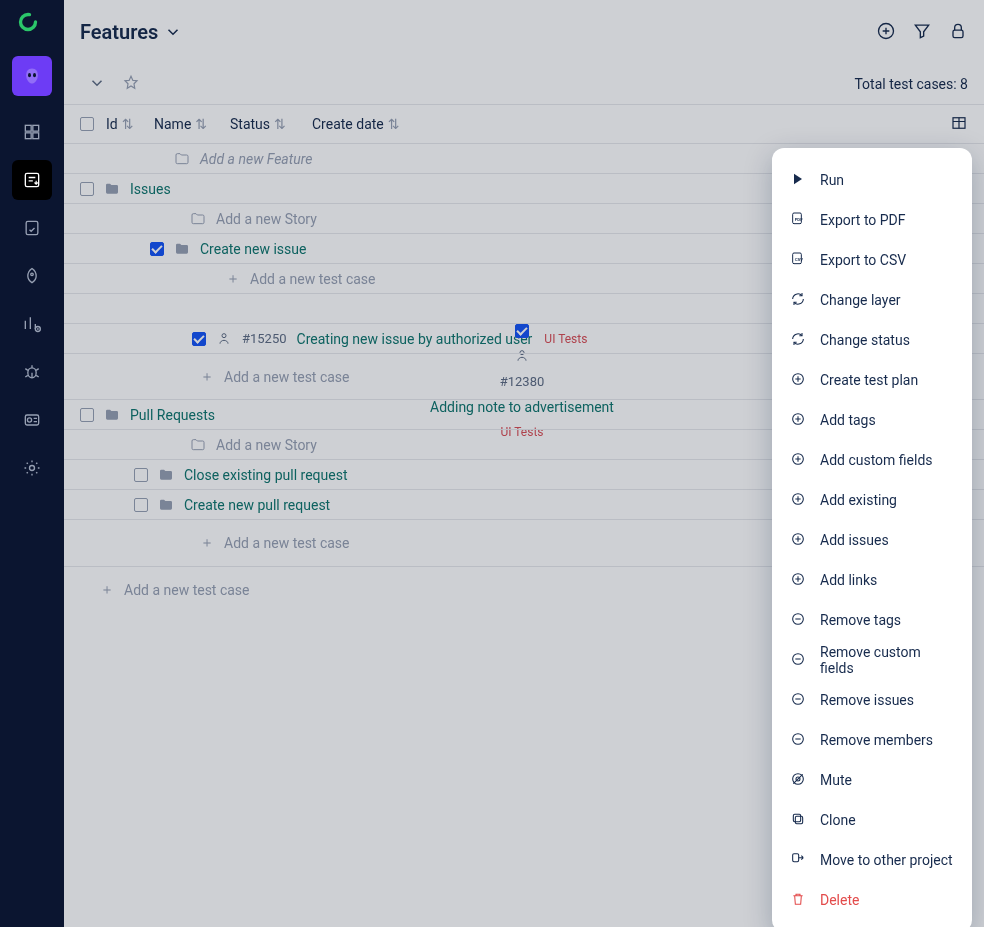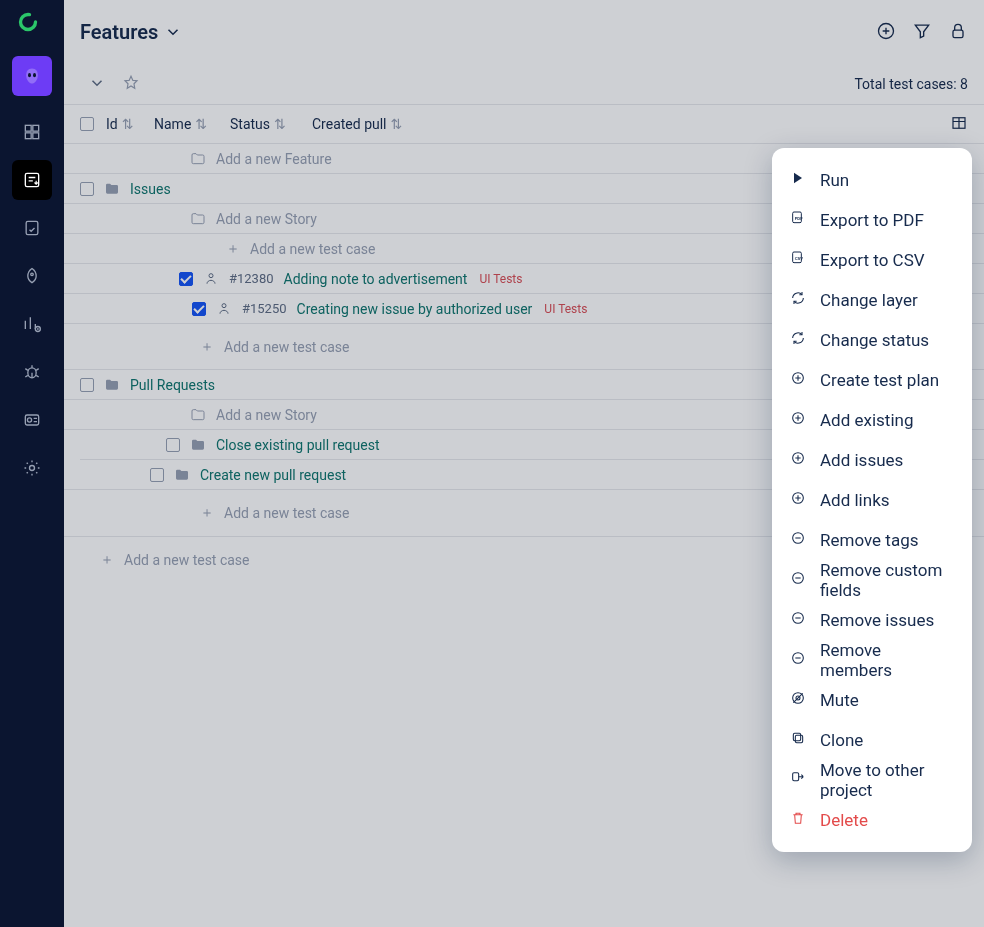--- a/index.html
+++ b/index.html
@@ -162,21 +162,21 @@
     border-radius: 12px;
     box-shadow: 0 8px 28px rgba(9,30,66,0.25);
     padding: 12px 0;
     z-index: 10;
   }
   .menu-item {
     display:flex; align-items:center;
     gap: 14px;
     height: 40px;
     padding: 0 18px;
-    font-size: 17px;
+    font-size: 14px;
     color:#172b4d;
     cursor: default;
   }
   .menu-item svg { width:16px; height:16px; color:#172b4d; flex-shrink:0; }
   .menu-item.danger { color:#e34b4b; }
   .menu-item.danger svg { color:#e34b4b; }
 </style>
 </head>
 <body>
 
@@ -303,33 +303,33 @@
     </div>
     <div class="col" style="width:64px;">
       <span>Name</span>
       <span class="sort">⇅</span>
     </div>
     <div class="col" style="width:70px;">
       <span>Status</span>
       <span class="sort">⇅</span>
     </div>
     <div class="col">
-      <span>Created pull</span>
+      <span>Create date</span>
       <span class="sort">⇅</span>
     </div>
     <span class="table-settings">
       <svg viewBox="0 0 24 24" width="18" height="18" class="icon-stroke">
           <rect x="4" y="5" width="16" height="14"></rect>
           <path d="M4 10h16M12 5v14"></path>
         </svg>
     </span>
   </div>
 
   <div id="tree" class="tree">
-      <div class="row muted" style="padding-left: 16px;">
+      <div class="row muted" style=" font-style: italic;">
         <span class="indent" style="width:20px"></span>
         <span class="indent tree-line" style="width:30px"></span>
         <span class="indent" style="width:30px"></span>
         <span class="folder-icon"><svg class="" viewBox="0 0 24 24">
             <use href="#i-folder-outline"></use>
           </svg></span>
         <span>Add a new Feature</span>
       </div>
       <div class="row hdr" style="padding-left: 16px;">
         <input type="checkbox" class="cb" style="">
@@ -340,29 +340,38 @@
       </div>
       <div class="row muted" style="padding-left: 16px;">
         <span class="indent" style="width:20px"></span>
         <span class="indent tree-line" style="width:30px"></span>
         <span class="indent" style="width:30px"></span>
         <span class="folder-icon"><svg class="" viewBox="0 0 24 24">
             <use href="#i-folder-outline"></use>
           </svg></span>
         <span>Add a new Story</span>
       </div>
+      <div class="row hdr" style="padding-left: 16px;">
+        <span class="indent" style="width:20px"></span>
+        <span class="indent tree-line" style="width:30px"></span>
+        <input type="checkbox" class="cb" checked="" style="">
+        <span class="folder-icon"><svg class="" viewBox="0 0 24 24">
+            <use href="#i-folder"></use>
+          </svg></span>
+        <span class="title">Create new issue</span>
+      </div>
       <div class="row muted" style="padding-left: 16px;">
         <span class="indent" style="width:20px"></span>
         <span class="indent tree-line" style="width:30px"></span>
         <span class="indent tree-line" style="width:32px"></span>
         <span class="indent" style="width:24px"></span>
         <span class="plus">＋</span>
         <span>Add a new test case</span>
       </div>
-      <div class="row" style="padding-left: 3px;">
+      <div class="row" style="padding-left: 12px; flex-direction: column;">
         <span class="indent" style="width:20px"></span>
         <span class="indent tree-line" style="width:30px"></span>
         <span class="indent tree-line" style="width:32px"></span>
         <input type="checkbox" class="cb" checked="" style="">
         <span class="inline-icon"><svg class="" viewBox="0 0 24 24">
             <use href="#i-manual"></use>
           </svg></span>
         <span class="case-id">#12380</span>
         <span class="title">Adding note to advertisement</span>
         <span class="tag ui">UI Tests</span>
@@ -395,30 +404,30 @@
       </div>
       <div class="row muted" style="padding-left: 16px;">
         <span class="indent" style="width:20px"></span>
         <span class="indent tree-line" style="width:30px"></span>
         <span class="indent" style="width:30px"></span>
         <span class="folder-icon"><svg class="" viewBox="0 0 24 24">
             <use href="#i-folder-outline"></use>
           </svg></span>
         <span>Add a new Story</span>
       </div>
-      <div class="row hdr" style="padding-left: 16px; margin-left: 16px;">
+      <div class="row hdr" style="padding-left: 0;">
         <span class="indent" style="width:20px"></span>
         <span class="indent tree-line" style="width:30px"></span>
         <input type="checkbox" class="cb" style="">
         <span class="folder-icon"><svg class="" viewBox="0 0 24 24">
             <use href="#i-folder"></use>
           </svg></span>
         <span class="title">Close existing pull request</span>
       </div>
-      <div class="row hdr" style="padding-left: 16px;">
+      <div class="row hdr" style="padding-left: 0;">
         <span class="indent" style="width:20px"></span>
         <span class="indent tree-line" style="width:30px"></span>
         <input type="checkbox" class="cb" style="">
         <span class="folder-icon"><svg class="" viewBox="0 0 24 24">
             <use href="#i-folder"></use>
           </svg></span>
         <span class="title">Create new pull request</span>
       </div>
       <div class="row muted" style="padding-left: 16px; height: 46px;">
         <span class="indent" style="width:20px"></span>
@@ -466,20 +475,32 @@
       <span><svg viewBox="0 0 24 24">
           <use href="#i-refresh"></use>
         </svg></span>
       <span>Change status</span>
     </div>
     <div class="menu-item">
       <span><svg viewBox="0 0 24 24">
           <use href="#i-plus-circle"></use>
         </svg></span>
       <span>Create test plan</span>
+    </div>
+    <div class="menu-item">
+      <span><svg viewBox="0 0 24 24">
+          <use href="#i-plus-circle"></use>
+        </svg></span>
+      <span>Add tags</span>
+    </div>
+    <div class="menu-item">
+      <span><svg viewBox="0 0 24 24">
+          <use href="#i-plus-circle"></use>
+        </svg></span>
+      <span>Add custom fields</span>
     </div>
     <div class="menu-item">
       <span><svg viewBox="0 0 24 24">
           <use href="#i-plus-circle"></use>
         </svg></span>
       <span>Add existing</span>
     </div>
     <div class="menu-item">
       <span><svg viewBox="0 0 24 24">
           <use href="#i-plus-circle"></use>

